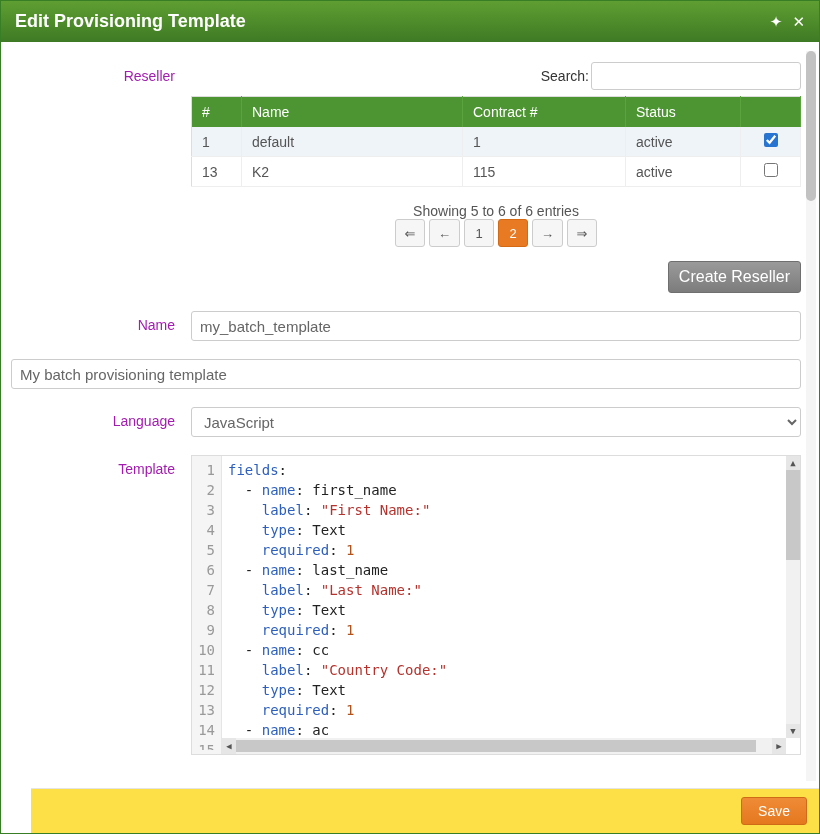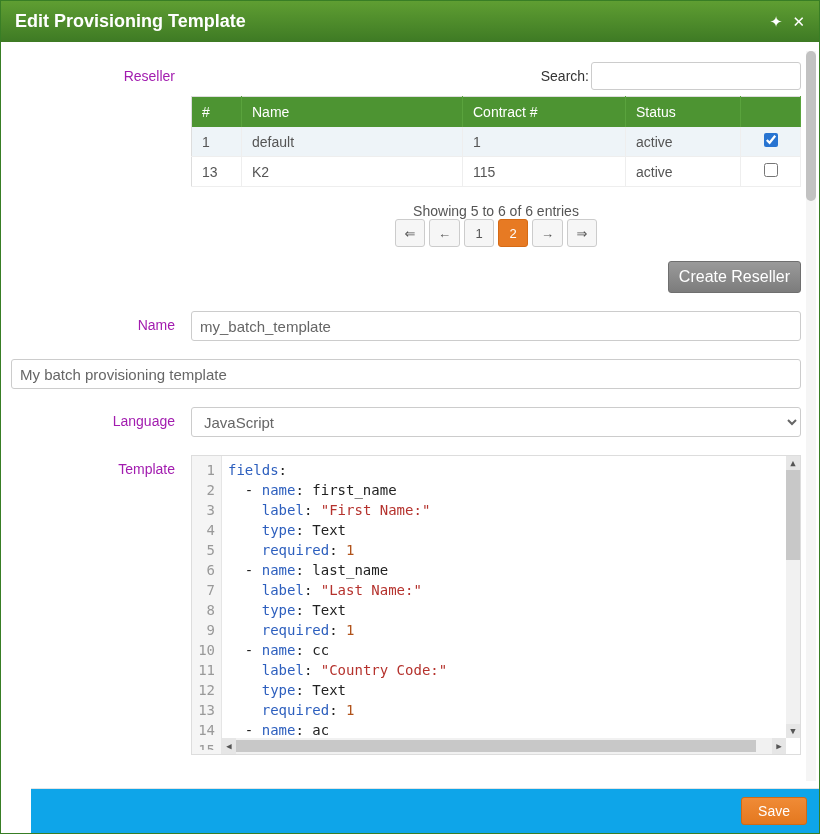--- a/index.html
+++ b/index.html
@@ -42,21 +42,21 @@
   .k-plain { color: #222; }
   .editor-sb { position: absolute; right: 0; top: 0; bottom: 16px; width: 14px; background: #f1f1f1; }
   .editor-sb .up, .editor-sb .down { width: 14px; height: 14px; display: flex; align-items: center; justify-content: center; font-size: 9px; color: #555; background: #e6e6e6; }
   .editor-sb .thumb { width: 14px; height: 90px; background: #c8c8c8; }
   .editor-sb .down { position: absolute; bottom: 0; }
   .editor-hsb { position: absolute; left: 30px; right: 14px; bottom: 0; height: 16px; background: #f1f1f1; }
   .editor-hsb .lbtn, .editor-hsb .rbtn { width: 14px; height: 16px; display: flex; align-items: center; justify-content: center; font-size: 9px; color: #555; background: #e6e6e6; position: absolute; top:0; }
   .editor-hsb .lbtn { left: 0; }
   .editor-hsb .rbtn { right: 0; }
   .editor-hsb .hthumb { position: absolute; left: 14px; top: 2px; height: 12px; width: 520px; background: #c8c8c8; }
-  .footer { border-top: 1px solid #e4e4e4; padding: 8px 12px; display: flex; justify-content: flex-end; background: #0ea5e9; margin-left: 30px; }
+  .footer { border-top: 1px solid #e4e4e4; padding: 8px 12px; display: flex; justify-content: flex-end; background: #fde047; margin-left: 30px; }
   .btn-save { background: linear-gradient(#f08b36,#e4781f); color: #fff; border: 1px solid #cf6a17; border-radius: 3px; padding: 5px 16px; font-size: 14px; cursor: pointer; }
 </style>
 </head>
 <body>
 
 <div class="modal">
   <div class="header">
     <h1>Edit Provisioning Template</h1>
     <div class="controls">
       <span>✦</span>

